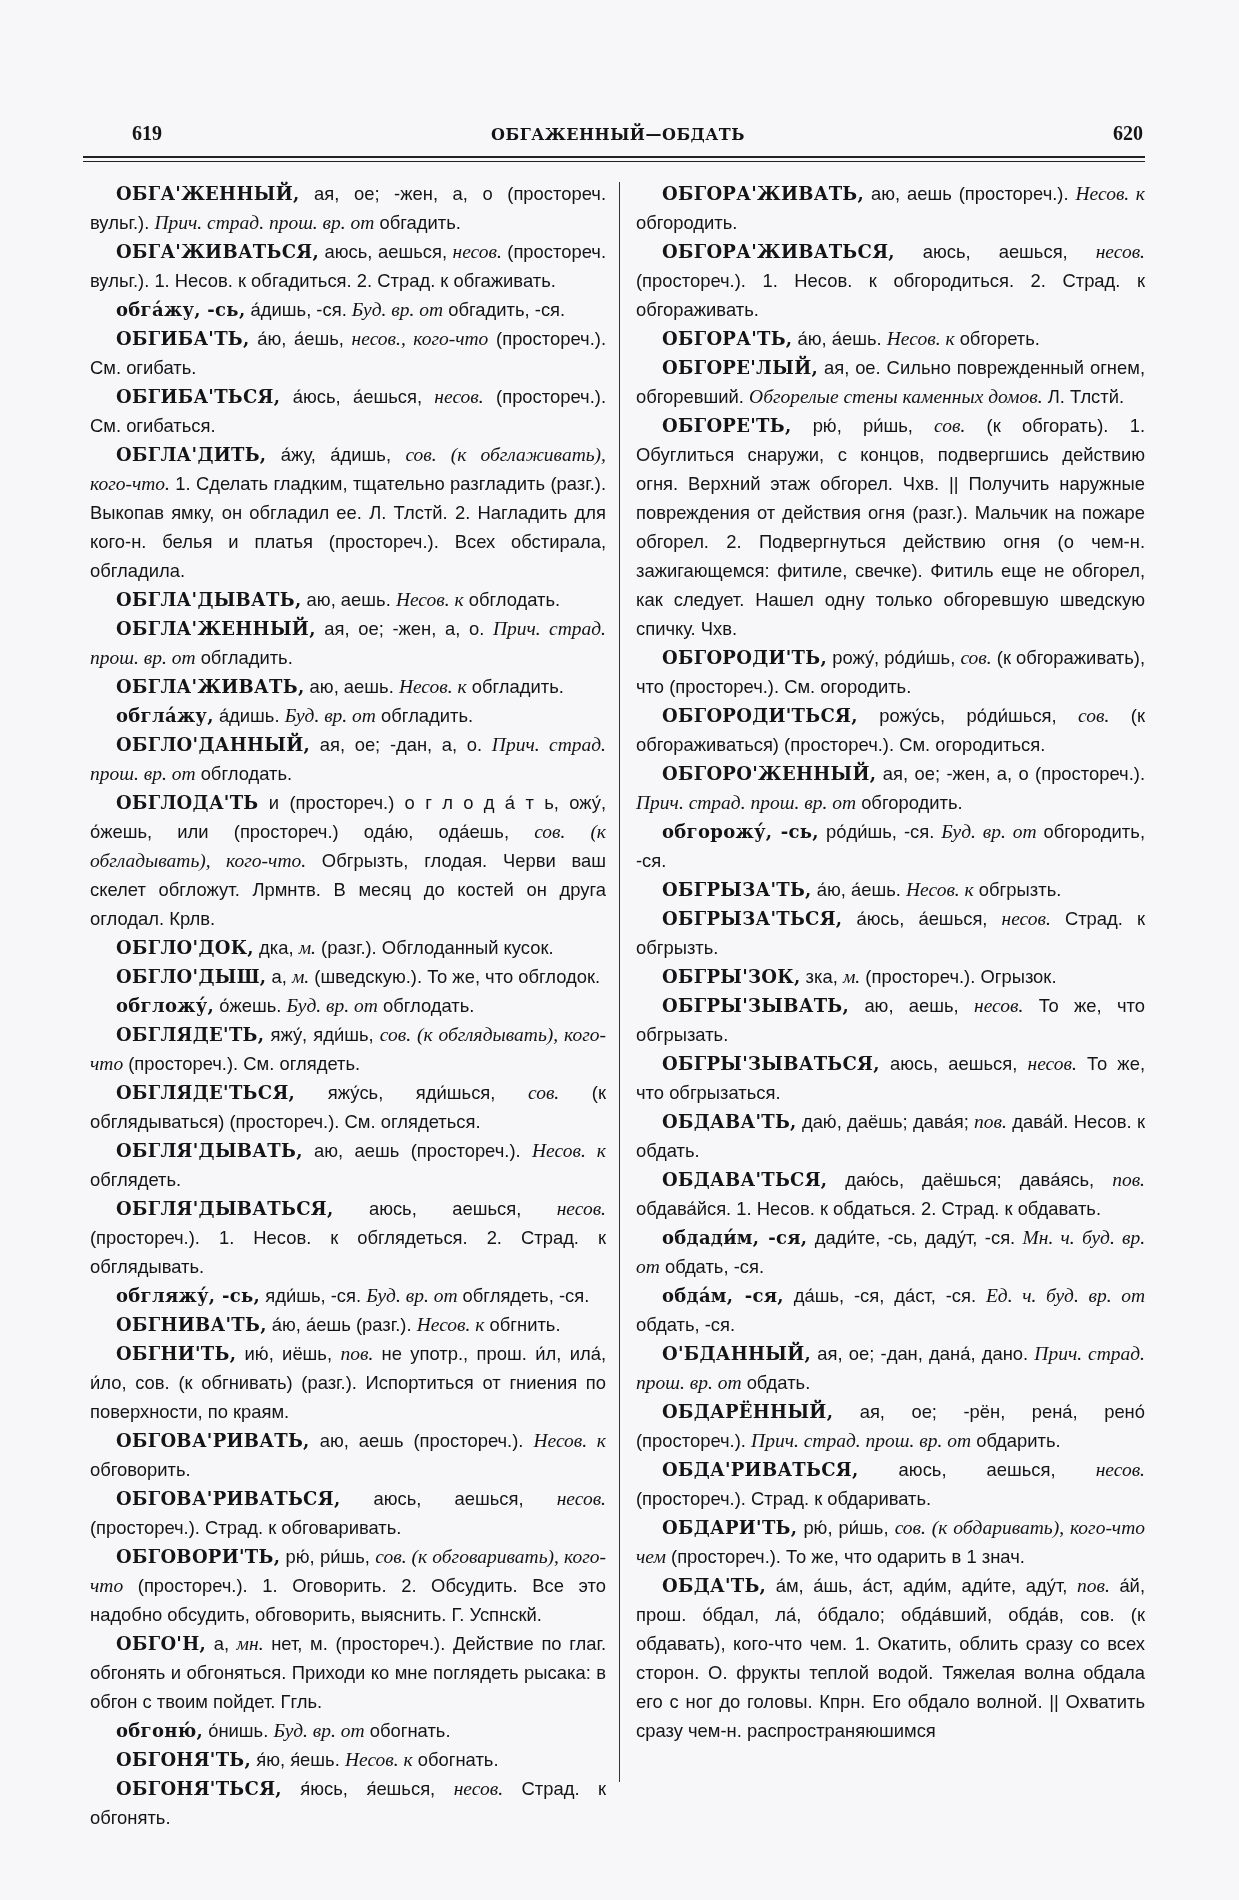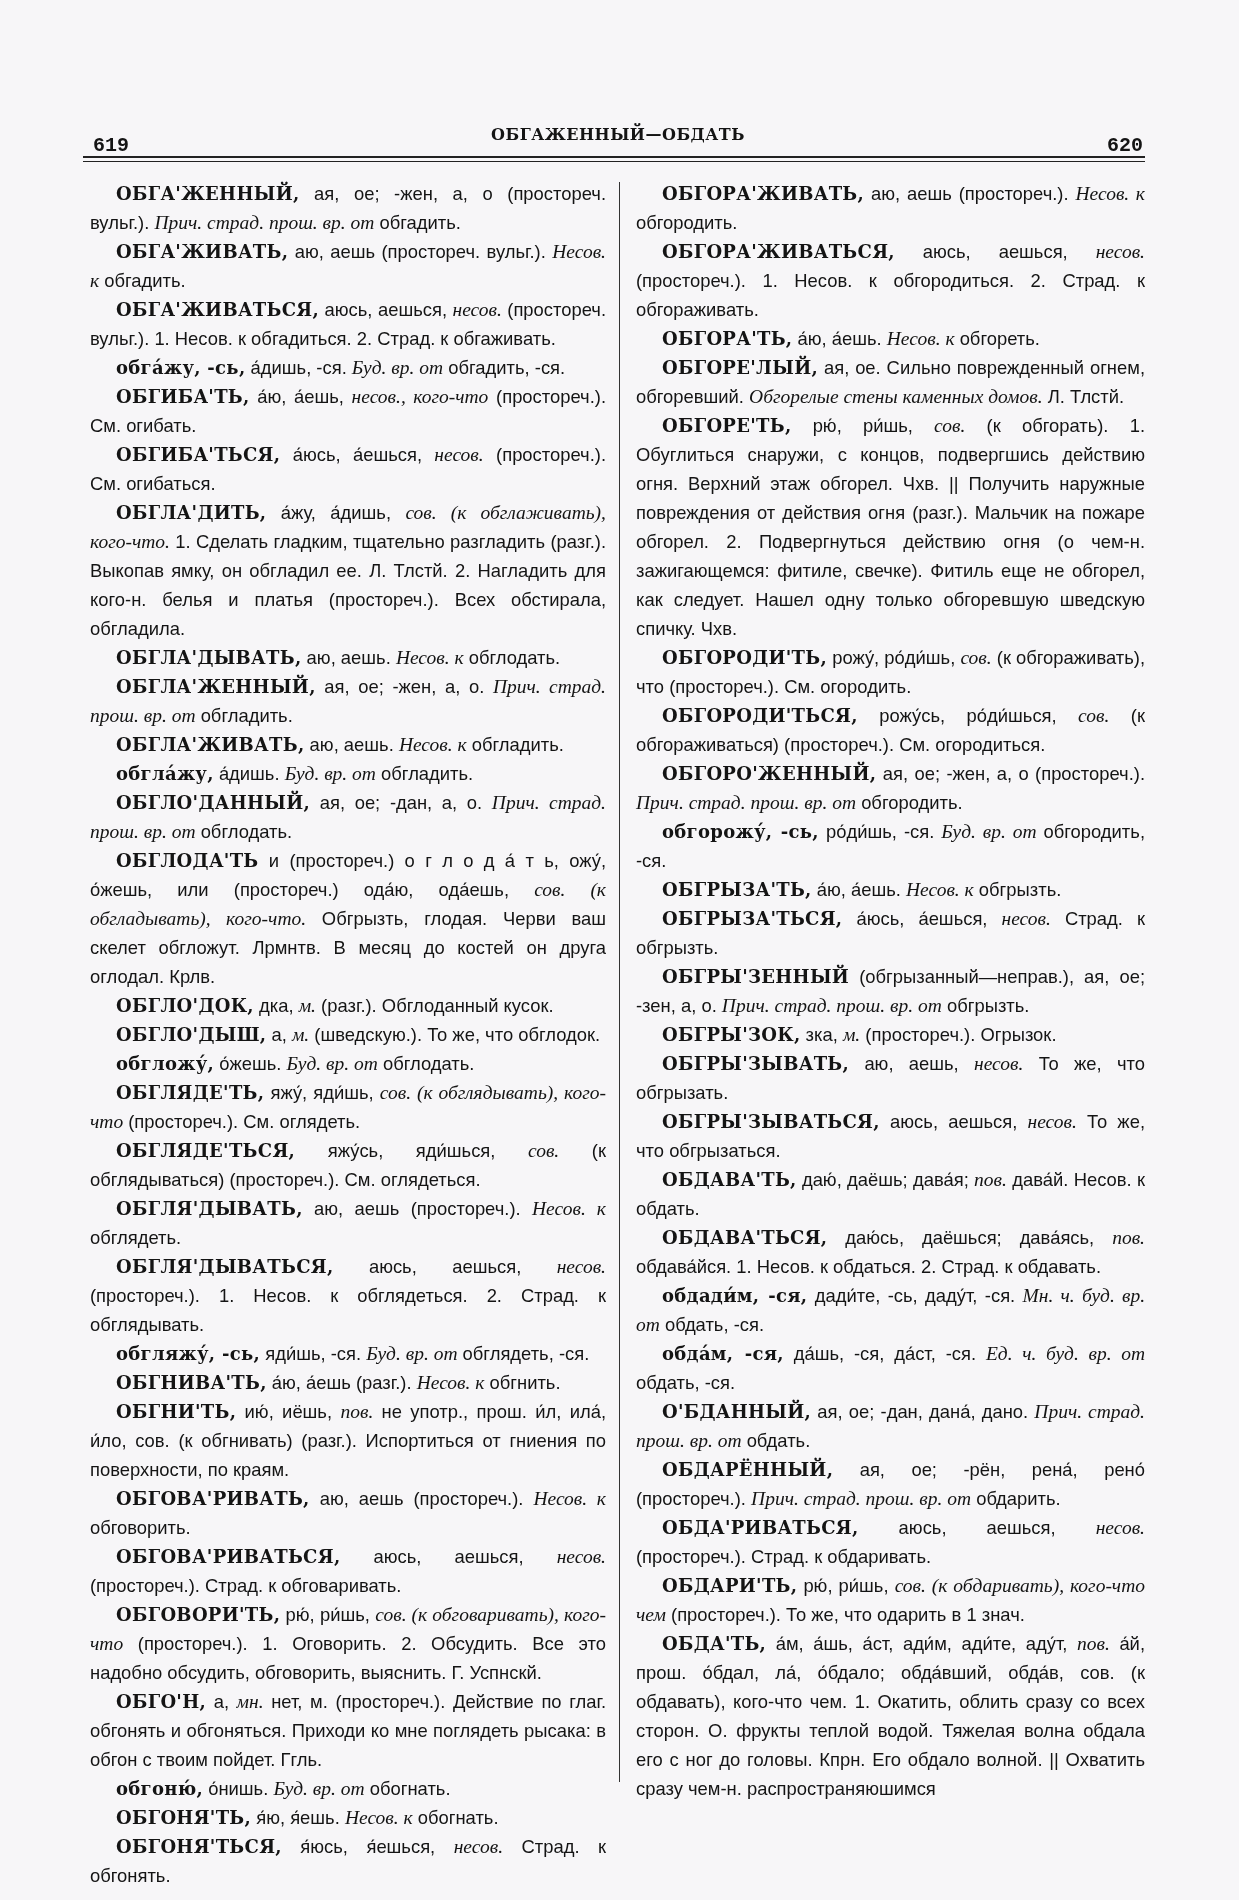--- a/index.html
+++ b/index.html
@@ -8,22 +8,23 @@
     background: #f7f6f8;
     position: relative;
     overflow: hidden;
     color: #141414;
     font-family: "DejaVu Serif", "Liberation Serif", serif;
   }
   .page-header {
     position: absolute; left: 93px; top: 122px; width: 1050px; height: 30px;
   }
   .pg-num {
-    position: absolute; top: 12px; font-weight: bold; font-size: 20px;
-    font-family: Liberation Mono, monospace;
+    position: absolute; top: 0; font-weight: bold; font-size: 20px;
+    font-family: Liberation Serif, serif;
+    margin-left: 39px;
   }
   .pg-left { left: 0; }
   .pg-right { right: 0; }
   .running-head {
     position: absolute; left: 0; right: 0; top: 3px; text-align: center;
     font-weight: bold; font-size: 16px; letter-spacing: 0.5px;
     font-family: "DejaVu Serif", serif;
   }
   .rule {
     position: absolute; left: 83px; width: 1062px; height: 0;
@@ -53,21 +54,20 @@
 <div class="page-header">
   <span class="pg-num pg-left">619</span>
   <span class="running-head">ОБГАЖЕННЫЙ—ОБДАТЬ</span>
   <span class="pg-num pg-right">620</span>
 </div>
 <div class="rule rule1"></div>
 <div class="rule rule2"></div>
 
 <div class="col col-left" id="col-left">
     <p class="entry"><span class="hw">ОБГА'ЖЕННЫЙ,</span><span> ая, ое; -жен, а, о (простореч. вульг.). </span><span class="it">Прич. страд. прош. вр. от</span><span> обгадить.</span></p>
-    <p class="entry"><span class="hw">ОБГА'ЖИВАТЬ,</span><span> аю, аешь (простореч. вульг.). </span><span class="it">Несов. к</span><span> обгадить.</span></p>
     <p class="entry"><span class="hw">ОБГА'ЖИВАТЬСЯ,</span><span> аюсь, аешься, </span><span class="it">несов.</span><span> (простореч. вульг.). 1. Несов. к обгадиться. 2. Страд. к обгаживать.</span></p>
     <p class="entry"><span class="hw">обга́жу, -сь,</span><span> а́дишь, -ся. </span><span class="it">Буд. вр. от</span><span> обгадить, -ся.</span></p>
     <p class="entry"><span class="hw">ОБГИБА'ТЬ,</span><span> а́ю, а́ешь, </span><span class="it">несов., кого-что</span><span> (простореч.). См. огибать.</span></p>
     <p class="entry"><span class="hw">ОБГИБА'ТЬСЯ,</span><span> а́юсь, а́ешься, </span><span class="it">несов.</span><span> (простореч.). См. огибаться.</span></p>
     <p class="entry"><span class="hw">ОБГЛА'ДИТЬ,</span><span> а́жу, а́дишь, </span><span class="it">сов. (к обглаживать), кого-что.</span><span> 1. Сделать гладким, тщательно разгладить (разг.). Выкопав ямку, он обгладил ее. Л. Тлстй. 2. Нагладить для кого-н. белья и платья (простореч.). Всех обстирала, обгладила.</span></p>
     <p class="entry"><span class="hw">ОБГЛА'ДЫВАТЬ,</span><span> аю, аешь. </span><span class="it">Несов. к</span><span> обглодать.</span></p>
     <p class="entry"><span class="hw">ОБГЛА'ЖЕННЫЙ,</span><span> ая, ое; -жен, а, о. </span><span class="it">Прич. страд. прош. вр. от</span><span> обгладить.</span></p>
     <p class="entry"><span class="hw">ОБГЛА'ЖИВАТЬ,</span><span> аю, аешь. </span><span class="it">Несов. к</span><span> обгладить.</span></p>
     <p class="entry"><span class="hw">обгла́жу,</span><span> а́дишь. </span><span class="it">Буд. вр. от</span><span> обгладить.</span></p>
     <p class="entry"><span class="hw">ОБГЛО'ДАННЫЙ,</span><span> ая, ое; -дан, а, о. </span><span class="it">Прич. страд. прош. вр. от</span><span> обглодать.</span></p>
@@ -96,21 +96,20 @@
     <p class="entry"><span class="hw">ОБГОРА'ЖИВАТЬСЯ,</span><span> аюсь, аешься, </span><span class="it">несов.</span><span> (простореч.). 1. Несов. к обгородиться. 2. Страд. к обгораживать.</span></p>
     <p class="entry"><span class="hw">ОБГОРА'ТЬ,</span><span> а́ю, а́ешь. </span><span class="it">Несов. к</span><span> обгореть.</span></p>
     <p class="entry"><span class="hw">ОБГОРЕ'ЛЫЙ,</span><span> ая, ое. Сильно поврежденный огнем, обгоревший. </span><span class="it">Обгорелые стены каменных домов.</span><span> Л. Тлстй.</span></p>
     <p class="entry"><span class="hw">ОБГОРЕ'ТЬ,</span><span> рю́, ри́шь, </span><span class="it">сов.</span><span> (к обгорать). 1. Обуглиться снаружи, с концов, подвергшись действию огня. Верхний этаж обгорел. Чхв. || Получить наружные повреждения от действия огня (разг.). Мальчик на пожаре обгорел. 2. Подвергнуться действию огня (о чем-н. зажигающемся: фитиле, свечке). Фитиль еще не обгорел, как следует. Нашел одну только обгоревшую шведскую спичку. Чхв.</span></p>
     <p class="entry"><span class="hw">ОБГОРОДИ'ТЬ,</span><span> рожу́, ро́ди́шь, </span><span class="it">сов.</span><span> (к обгораживать), что (простореч.). См. огородить.</span></p>
     <p class="entry"><span class="hw">ОБГОРОДИ'ТЬСЯ,</span><span> рожу́сь, ро́ди́шься, </span><span class="it">сов.</span><span> (к обгораживаться) (простореч.). См. огородиться.</span></p>
     <p class="entry"><span class="hw">ОБГОРО'ЖЕННЫЙ,</span><span> ая, ое; -жен, а, о (простореч.). </span><span class="it">Прич. страд. прош. вр. от</span><span> обгородить.</span></p>
     <p class="entry"><span class="hw">обгорожу́, -сь,</span><span> ро́ди́шь, -ся. </span><span class="it">Буд. вр. от</span><span> обгородить, -ся.</span></p>
     <p class="entry"><span class="hw">ОБГРЫЗА'ТЬ,</span><span> а́ю, а́ешь. </span><span class="it">Несов. к</span><span> обгрызть.</span></p>
     <p class="entry"><span class="hw">ОБГРЫЗА'ТЬСЯ,</span><span> а́юсь, а́ешься, </span><span class="it">несов.</span><span> Страд. к обгрызть.</span></p>
-    <p class="entry"><span class="hw">ОБГРЫ'ЗЕННЫЙ</span><span> (обгрызанный—неправ.), ая, ое; -зен, а, о. </span><span class="it">Прич. страд. прош. вр. от</span><span> обгрызть.</span></p>
     <p class="entry"><span class="hw">ОБГРЫ'ЗОК,</span><span> зка, </span><span class="it">м.</span><span> (простореч.). Огрызок.</span></p>
     <p class="entry"><span class="hw">ОБГРЫ'ЗЫВАТЬ,</span><span> аю, аешь, </span><span class="it">несов.</span><span> То же, что обгрызать.</span></p>
     <p class="entry"><span class="hw">ОБГРЫ'ЗЫВАТЬСЯ,</span><span> аюсь, аешься, </span><span class="it">несов.</span><span> То же, что обгрызаться.</span></p>
     <p class="entry"><span class="hw">ОБДАВА'ТЬ,</span><span> даю́, даёшь; дава́я; </span><span class="it">пов.</span><span> дава́й. Несов. к обдать.</span></p>
     <p class="entry"><span class="hw">ОБДАВА'ТЬСЯ,</span><span> даю́сь, даёшься; дава́ясь, </span><span class="it">пов.</span><span> обдава́йся. 1. Несов. к обдаться. 2. Страд. к обдавать.</span></p>
     <p class="entry"><span class="hw">обдади́м, -ся,</span><span> дади́те, -сь, даду́т, -ся. </span><span class="it">Мн. ч. буд. вр. от</span><span> обдать, -ся.</span></p>
     <p class="entry"><span class="hw">обда́м, -ся,</span><span> да́шь, -ся, да́ст, -ся. </span><span class="it">Ед. ч. буд. вр. от</span><span> обдать, -ся.</span></p>
     <p class="entry"><span class="hw">О'БДАННЫЙ,</span><span> ая, ое; -дан, дана́, дано. </span><span class="it">Прич. страд. прош. вр. от</span><span> обдать.</span></p>
     <p class="entry"><span class="hw">ОБДАРЁННЫЙ,</span><span> ая, ое; -рён, рена́, рено́ (простореч.). </span><span class="it">Прич. страд. прош. вр. от</span><span> обдарить.</span></p>
     <p class="entry"><span class="hw">ОБДА'РИВАТЬСЯ,</span><span> аюсь, аешься, </span><span class="it">несов.</span><span> (простореч.). Страд. к обдаривать.</span></p>

